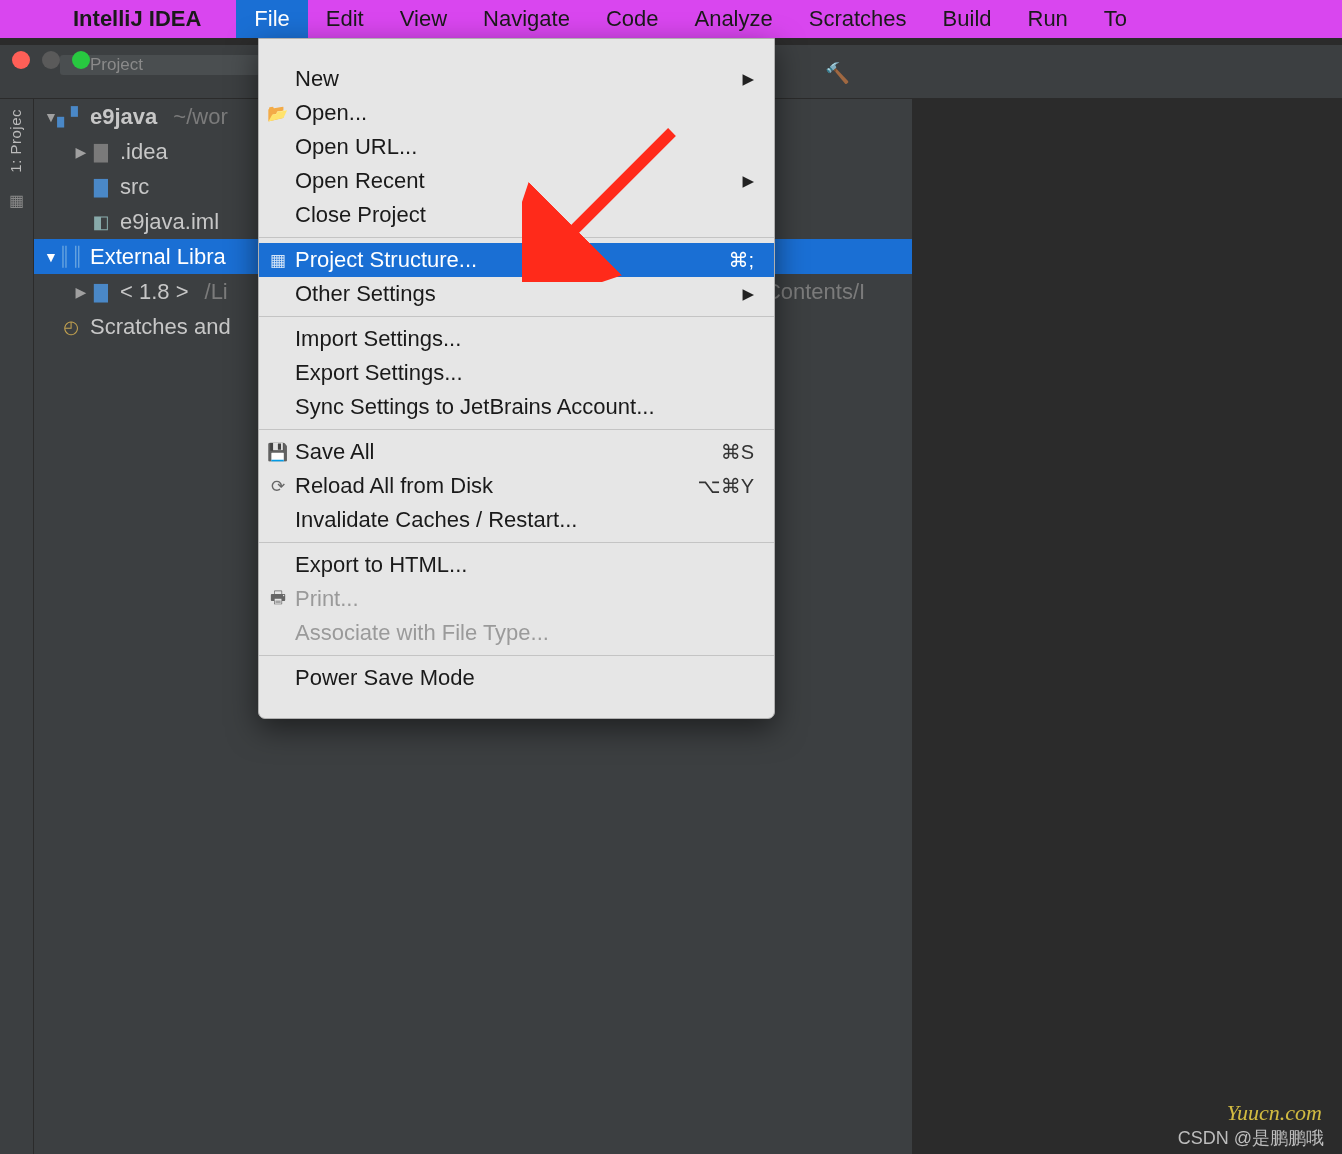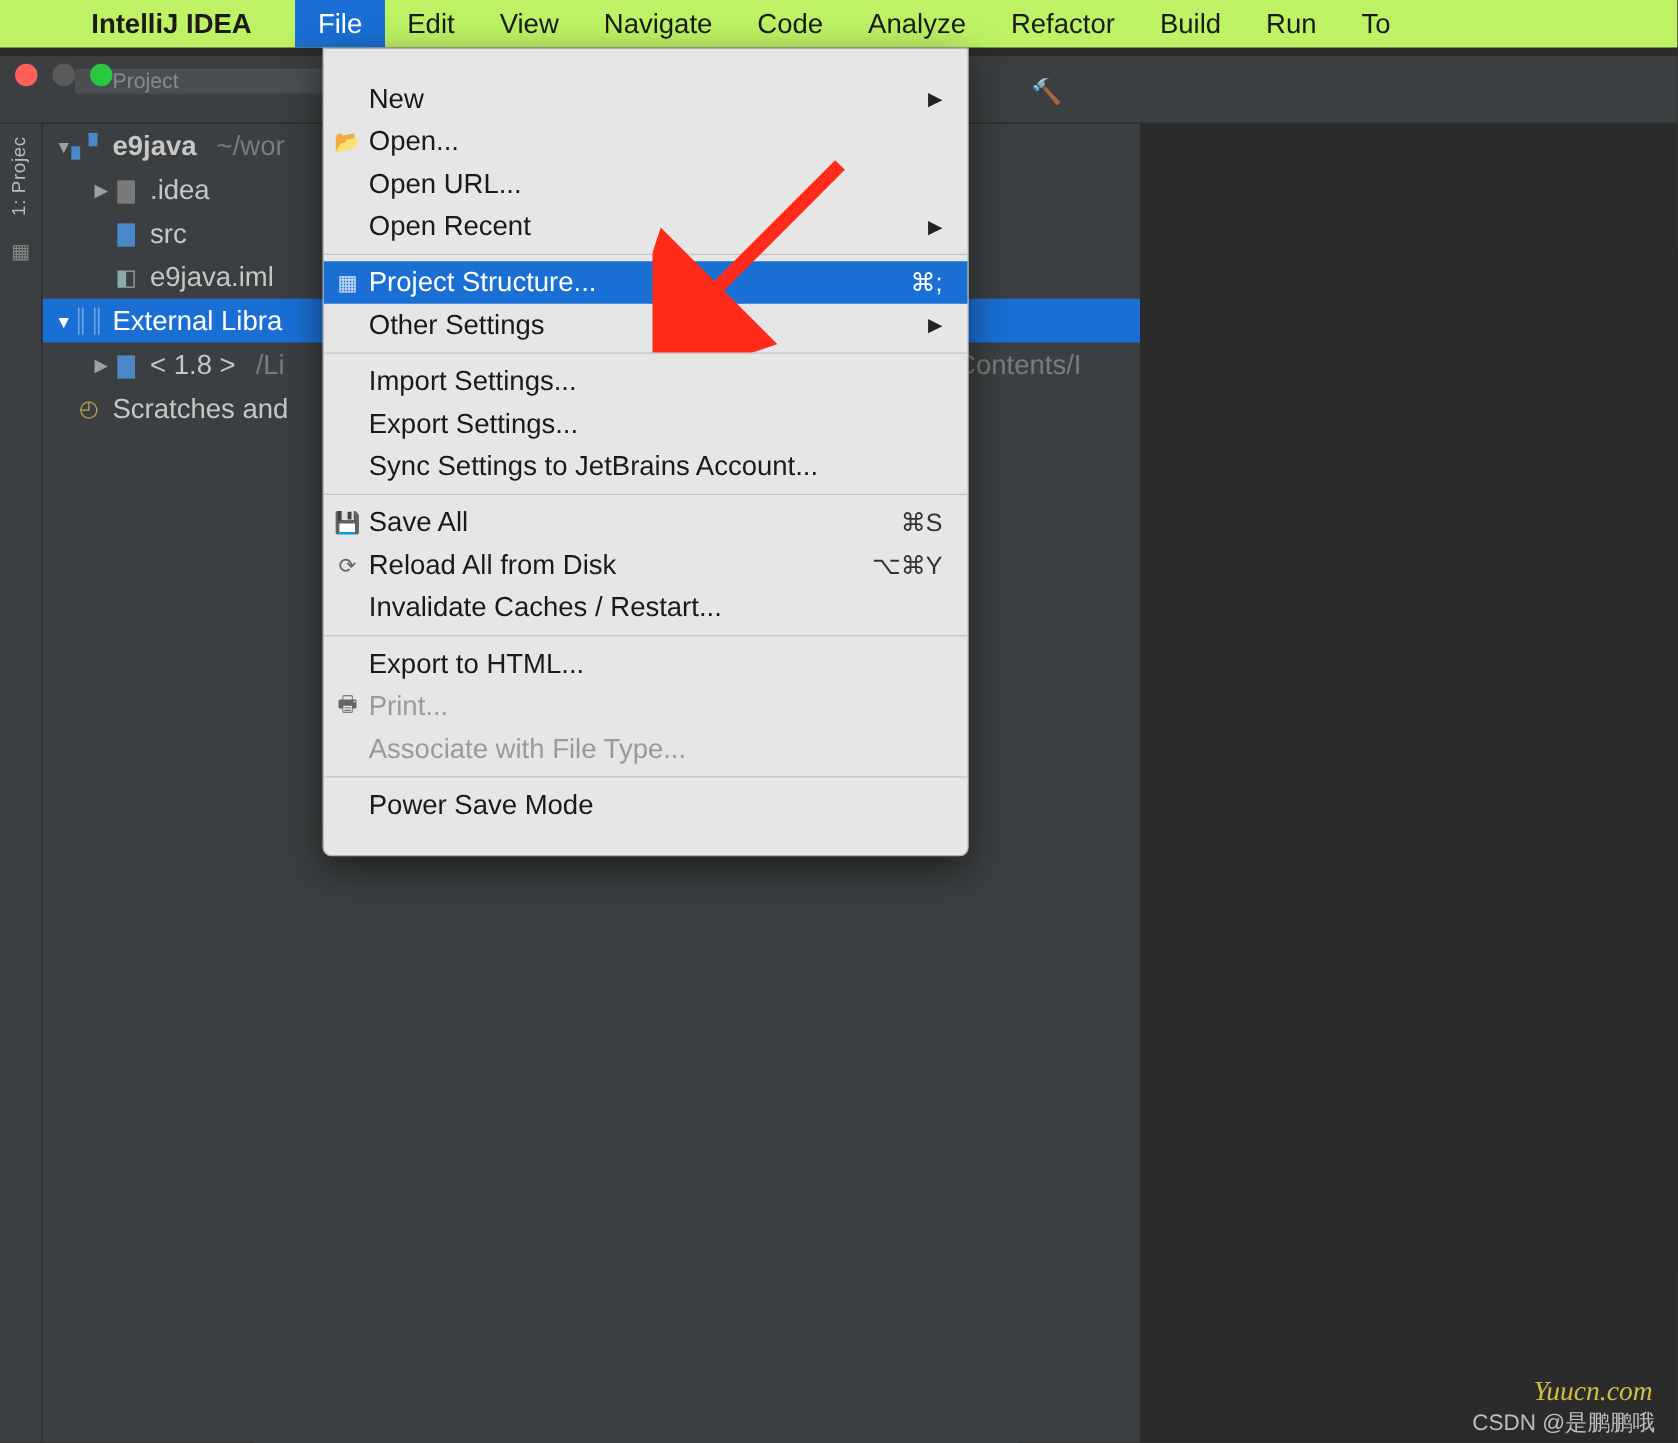--- a/index.html
+++ b/index.html
@@ -1,19 +1,19 @@
 <!DOCTYPE html>
 <html><head>
   <meta charset="utf-8">
   <style>
     * { margin: 0; padding: 0; box-sizing: border-box; font-family: -apple-system, "Helvetica Neue", Arial, sans-serif; }
     body { width: 1342px; height: 1154px; background: #2b2b2b; overflow: hidden; position: relative; }
 
     
-    .menubar { height: 38px; background: #bef264; display: flex; align-items: center; padding-left: 35px; font-size: 22px; color: #1a1a1a; font-weight: 500; position: relative; z-index: 10; }
+    .menubar { height: 38px; background: #d946ef; display: flex; align-items: center; padding-left: 35px; font-size: 22px; color: #1a1a1a; font-weight: 500; position: relative; z-index: 10; }
     .apple-logo { font-size: 26px; margin-right: 38px; }
     .app-name { font-weight: 700; margin-right: 35px; }
     .menubar-item { padding: 16px 18px; height: 38px; display: flex; align-items: center; cursor: default; }
     .menubar-item.active { background: #1a6fd4; color: #fff; }
 
     
     .traffic-lights { position: absolute; top: 51px; left: 12px; display: flex; gap: 12px; z-index: 5; }
     .tl { width: 18px; height: 18px; border-radius: 50%; }
     .tl.red { background: #ff5f57; }
     .tl.gray { background: #5a5a5a; }
@@ -72,21 +72,21 @@
 
 <div class="menubar">
   <span class="apple-logo"></span>
   <span class="app-name">IntelliJ IDEA</span>
   <span class="menubar-item active">File</span>
   <span class="menubar-item">Edit</span>
   <span class="menubar-item">View</span>
   <span class="menubar-item">Navigate</span>
   <span class="menubar-item">Code</span>
   <span class="menubar-item">Analyze</span>
-  <span class="menubar-item">Refactor</span>
+  <span class="menubar-item">Scratches</span>
   <span class="menubar-item">Build</span>
   <span class="menubar-item">Run</span>
   <span class="menubar-item">To</span>
 </div>
 
 <div class="traffic-lights">
   <div class="tl red"></div>
   <div class="tl gray"></div>
   <div class="tl green"></div>
 </div>
@@ -155,20 +155,23 @@
   <div class="menu-item">
     <span class="mi-icon">📂</span>
     <span>Open...</span>
   </div>
   <div class="menu-item">
     <span>Open URL...</span>
   </div>
   <div class="menu-item">
     <span>Open Recent</span>
     <span class="menu-submenu">▶</span>
+  </div>
+  <div class="menu-item">
+    <span>Close Project</span>
   </div>
   <div class="menu-sep"></div>
 
   <div class="menu-item highlighted">
     <span class="mi-icon">▦</span>
     <span>Project Structure...</span>
     <span class="menu-shortcut">⌘;</span>
   </div>
   <div class="menu-item">
     <span>Other Settings</span>

